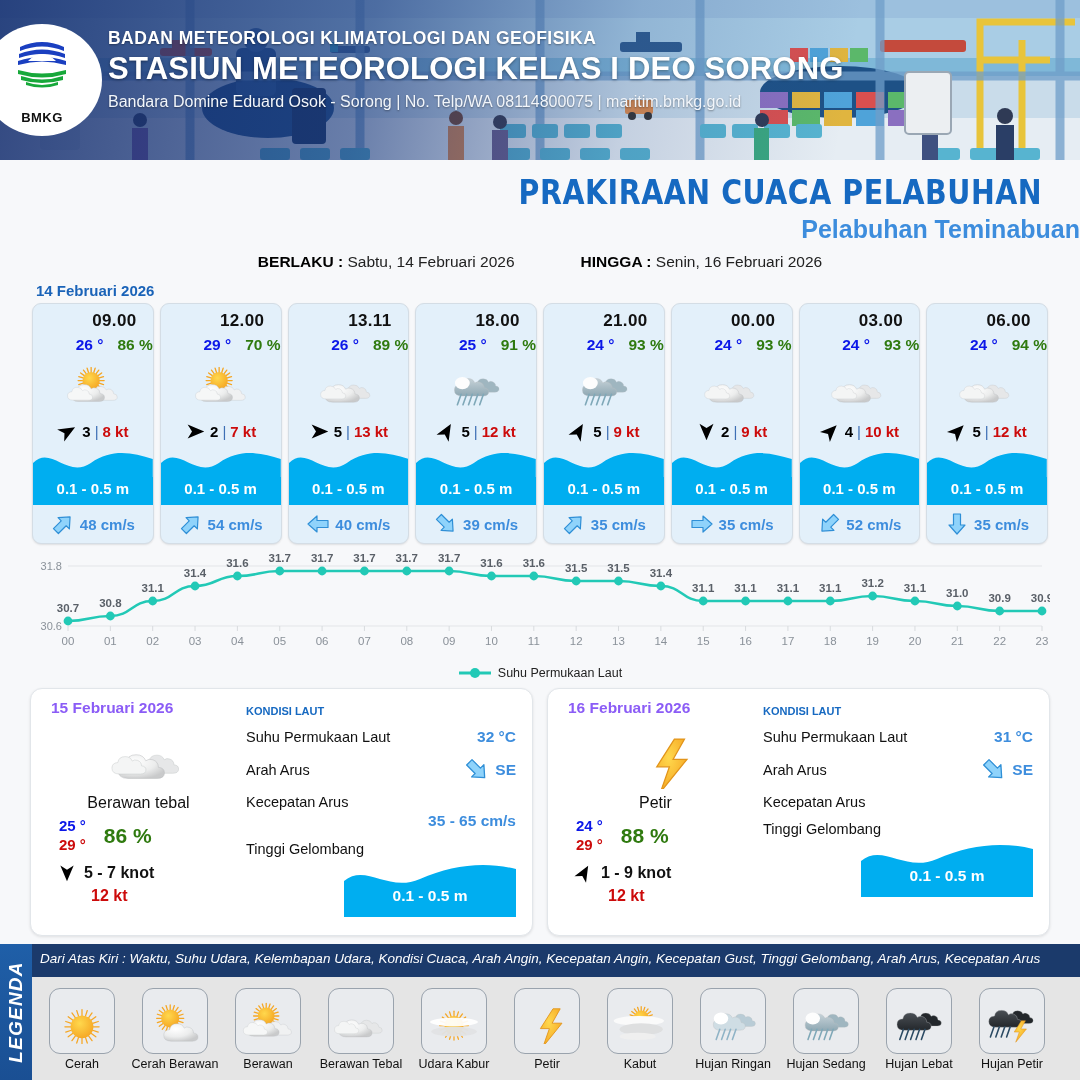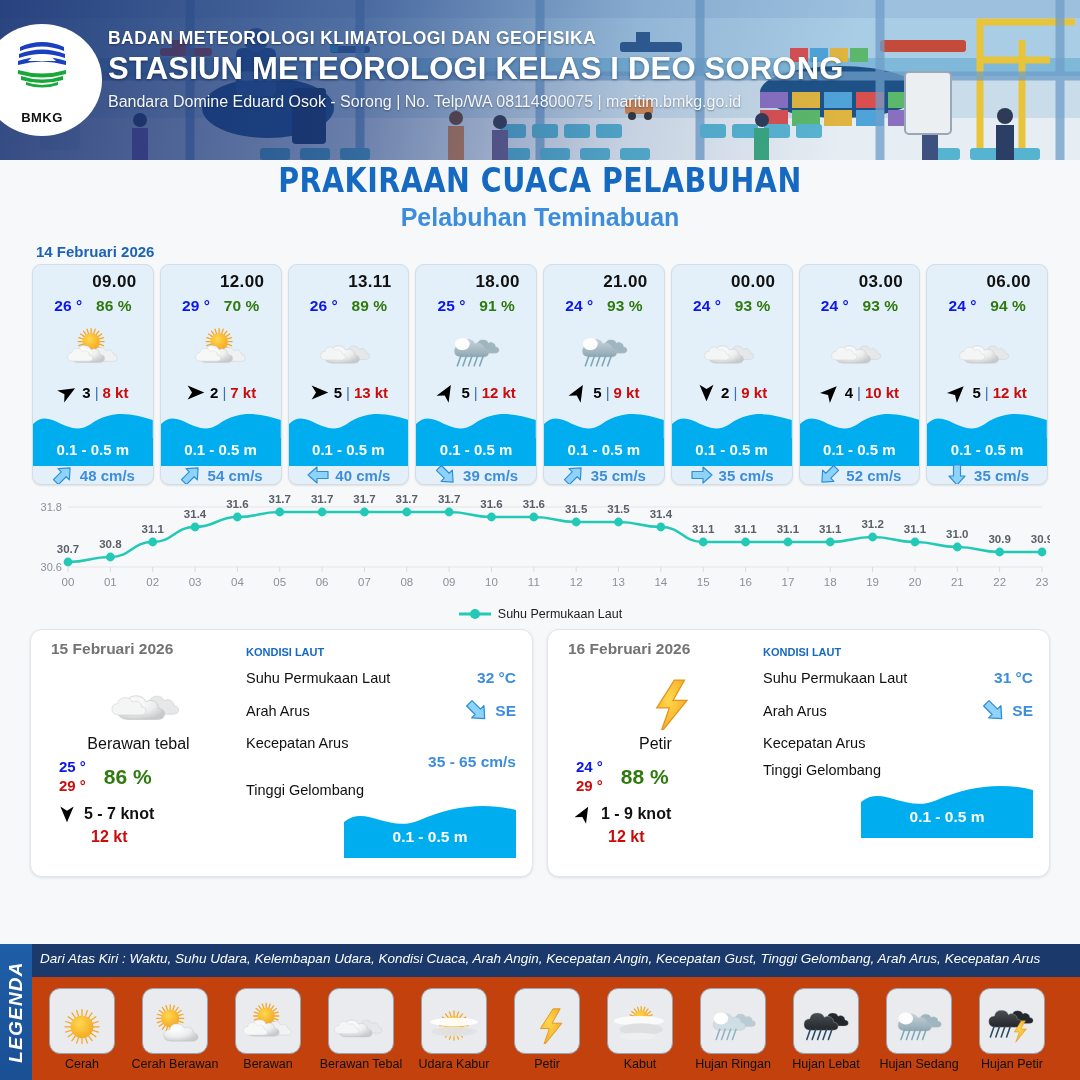--- a/index.html
+++ b/index.html
@@ -31,21 +31,21 @@
     z-index:5;
   }
   .logo-mark { width:60px; height:58px; }
   .logo-text { font-size:13px; font-weight:bold; color:#111; letter-spacing:.5px; margin-top:17px;}
   .hdr-txt { position:absolute; left:108px; top:28px; z-index:4; }
   .hdr-l1 { font-size:17.5px; font-weight:bold; color:#fff; letter-spacing:.45px; text-shadow:0 1px 2px rgba(0,0,0,.35); }
   .hdr-l2 { font-size:31px; font-weight:bold; color:#fff; letter-spacing:.2px; margin-top:2px; text-shadow:0 1px 3px rgba(0,0,0,.38); }
   .hdr-l3 { font-size:16px; color:#f2f6fb; margin-top:6px; text-shadow:0 1px 2px rgba(0,0,0,.4); }
 
   
-  .title-wrap { text-align:center; }
+  .title-wrap { text-align:right; padding-top:12px; }
   .title-main {
     font-size:34px; font-weight:bold; color:#1669c1;
     letter-spacing:.6px;
     font-family:"DejaVu Sans", sans-serif;
     font-stretch: condensed;
     transform: scaleX(.93);
   }
   .title-sub { font-size:25px; font-weight:bold; color:#3d8ddd; margin-top:3px; }
   .valid-row { margin-top:9px; display:flex; justify-content:center; gap:66px; font-size:15.5px; color:#222; }
   .valid-row b { color:#000; }
@@ -56,48 +56,48 @@
   
   .cards { display:flex; gap:6px; padding:0 32px; }
   .card {
     width:125px; background:#e3f0fa;
     border:1px solid #d4dde5; border-radius:9px;
     overflow:hidden; position:relative;
     box-shadow:0 1px 2px rgba(0,0,0,.10);
     display:flex; flex-direction:column;
   }
   .c-time { text-align:center; font-size:17px; font-weight:bold; color:#111; padding-top:7px; letter-spacing:.3px;margin-left:43px;}
-  .c-th { display:flex; justify-content:center; gap:14px; font-size:15.5px; font-weight:bold; margin-top:5px; }
+  .c-th { display:flex; justify-content:flex-end; gap:14px; font-size:15.5px; font-weight:bold; margin-top:5px; }
   .c-temp { color:#0b17e8; }
   .c-hum { color:#2f7a0f; }
   .c-icon { height:62px; display:flex; align-items:center; justify-content:center; margin-top:1px; }
   .c-wind { display:flex; align-items:center; justify-content:center; gap:4px; font-size:15px; font-weight:bold; color:#000; height:28px; }
   .c-wind .sep { color:#3d6fb5; font-weight:normal; }
   .c-wind .gust { color:#cc0b0b; }
   .wave-zone { position:relative; height:58px; margin-top:2px; }
   .wave-svg { position:absolute; left:0; top:0; width:100%; height:34px; display:block;}
   .wave-fill { position:absolute; left:0; top:30px; width:100%; height:28px; background:#00aef0;}
   .wave-label { position:absolute; left:0; top:33px; width:100%; text-align:center; font-size:15px; font-weight:bold; color:#fff; }
-  .c-cur { display:flex; align-items:center; justify-content:center; gap:5px; height:18px; font-size:15px; font-weight:bold; color:#3d8ddd; }
+  .c-cur { display:flex; align-items:center; justify-content:center; gap:5px; height:38px; font-size:15px; font-weight:bold; color:#3d8ddd; }
 
   
   .chart-box { margin:10px 30px 0 30px; position:relative; height:110px; }
   .chart-svg { display:block; }
   .chart-legend { text-align:center; font-size:12.5px; color:#222; margin-top:2px; display:flex; align-items:center; justify-content:center; gap:6px;}
   .lg-marker { display:inline-block; }
 
   
   .daily-row { display:flex; gap:14px; padding:8px 30px 0 30px; }
   .daily {
     flex:1; background:#fff; border:1px solid #e2e6ea; border-radius:12px;
     box-shadow:0 1px 3px rgba(0,0,0,.10);
     height:248px; display:flex; position:relative; padding:10px 0 0 0;
   }
   .d-left { width:215px; padding-left:20px; position:relative; }
-  .d-date { font-size:15.5px; font-weight:bold; color:#737373; }
+  .d-date { font-size:15.5px; font-weight:bold; color:#8b5cf6; }
   .d-ico { height:75px; display:flex; align-items:center; justify-content:center; margin-top:2px; }
   .d-cond { font-size:16px; color:#111; text-align:center; width:175px; }
   .d-tt { display:flex; align-items:center; gap:18px; margin-top:5px; padding-left:8px;}
   .d-temps { font-size:15px; font-weight:bold; line-height:1.25; }
   .d-tmin { color:#0b17e8; }
   .d-tmax { color:#cc0b0b; }
   .d-hum { font-size:21px; font-weight:bold; color:#2f7a0f; }
   .d-wind { display:flex; align-items:center; gap:7px; margin-top:8px; padding-left:6px; font-size:16px; font-weight:bold; color:#111;}
   .d-gust { font-size:16px; font-weight:bold; color:#cc0b0b; margin-top:4px; padding-left:40px;}
   .d-right { flex:1; padding-right:16px; position:relative; }
@@ -118,21 +118,21 @@
   }
   .leg-side span {
     transform:rotate(-90deg); white-space:nowrap;
     color:#fff; font-weight:bold; font-style:italic; font-size:19px; letter-spacing:1.2px;
   }
   .leg-main { flex:1; display:flex; flex-direction:column; }
   .leg-note {
     background:#1b3a6b; color:#fff; font-style:italic; font-size:13.5px;
     padding:7px 0 7px 8px; height:33px;
   }
-  .leg-items { flex:1; background:#c2410c; display:flex; align-items:center; padding:4px 24px 2px 6px; gap:5px; }
+  .leg-items { flex:1; background:#e5e5e5; display:flex; align-items:center; padding:4px 24px 2px 6px; gap:5px; }
   .leg-item { flex:1; display:flex; flex-direction:column; align-items:center; }
   .leg-box {
     width:66px; height:66px; background:#e9ebee;
     border:1px solid #9aa3ad; border-radius:11px;
     display:flex; align-items:center; justify-content:center;
   }
   .leg-lbl { font-size:12.5px; color:#111; margin-top:3px; white-space:nowrap; }
 </style>
 </head>
 <body>
@@ -276,20 +276,30 @@
   <div class="hdr-txt">
     <div class="hdr-l1">BADAN METEOROLOGI KLIMATOLOGI DAN GEOFISIKA</div>
     <div class="hdr-l2">STASIUN METEOROLOGI KELAS I DEO SORONG</div>
     <div class="hdr-l3">Bandara Domine Eduard Osok - Sorong | No. Telp/WA 08114800075 | maritim.bmkg.go.id</div>
   </div>
 </div>
 
 <div class="title-wrap">
   <div class="title-main">PRAKIRAAN CUACA PELABUHAN</div>
   <div class="title-sub">Pelabuhan Teminabuan</div>
+  <div class="valid-row">
+    <div>
+      <b>BERLAKU :</b>
+      <span>Sabtu, 14 Februari 2026</span>
+    </div>
+    <div>
+      <b>HINGGA :</b>
+      <span>Senin, 16 Februari 2026</span>
+    </div>
+  </div>
 </div>
 
 <div class="date-label">14 Februari 2026</div>
 <div class="cards" id="cards">
     <div class="card">
     <div class="c-time">09.00</div>
     <div class="c-th">
       <span class="c-temp">26 °</span>
       <span class="c-hum">86 %</span>
     </div>
@@ -1445,57 +1455,20 @@
               <line x1="46" y1="52" x2="40" y2="69" stroke="#8fb3c6" stroke-width="2.6" stroke-linecap="round"></line>
               <line x1="55" y1="52" x2="49" y2="69" stroke="#8fb3c6" stroke-width="2.6" stroke-linecap="round"></line>
             </svg>
           </div>
                <div class="leg-lbl">Hujan Ringan</div>
         </div>
         <div class="leg-item">
           <div class="leg-box">
             <svg width="60" height="46.800000000000004" viewBox="0 0 100 78">
    <defs>
-    <radialGradient id="cgheavy-rain-icon60" cx="35%" cy="30%" r="75%">
-      <stop offset="0%" stop-color="#ffffff"></stop>
-                  <stop offset="60%" stop-color="#eceded"></stop>
-                  <stop offset="100%" stop-color="#c9cacb"></stop>
-    </radialGradient>
-    <radialGradient id="sgheavy-rain-icon60" cx="40%" cy="35%" r="70%">
-      <stop offset="0%" stop-color="#ffd84d"></stop>
-                  <stop offset="100%" stop-color="#f5a623"></stop>
-    </radialGradient>
-    <linearGradient id="dgheavy-rain-icon60" x1="0" y1="0" x2="0" y2="1">
-      <stop offset="0%" stop-color="#c6d2d8"></stop>
-                  <stop offset="100%" stop-color="#8fa8b3"></stop>
-    </linearGradient>
-    <linearGradient id="blkheavy-rain-icon60" x1="0" y1="0" x2="0" y2="1">
-      <stop offset="0%" stop-color="#4a4f55"></stop>
-                  <stop offset="100%" stop-color="#23272b"></stop>
-    </linearGradient>
-   </defs>
-              <g transform="translate(44,20) scale(0.46)">
-      <path d="M22 58 q-20 0 -20 -16 q0 -14 16 -15 q2 -16 20 -16 q14 0 19 12 q6 -5 14 -2 q11 4 11 15 q12 1 12 11 q0 11 -15 11 z" fill="#23272b" stroke="#b9bcbe" stroke-width="1"></path>
-    </g>
-              <g transform="translate(12,18) scale(0.62)">
-      <path d="M22 58 q-20 0 -20 -16 q0 -14 16 -15 q2 -16 20 -16 q14 0 19 12 q6 -5 14 -2 q11 4 11 15 q12 1 12 11 q0 11 -15 11 z" fill="url(#blkheavy-rain-icon60)" stroke="#b9bcbe" stroke-width="1"></path>
-    </g>
-              <line x1="24" y1="52" x2="18" y2="69" stroke="#2b4a63" stroke-width="2.6" stroke-linecap="round"></line>
-              <line x1="33" y1="52" x2="27" y2="69" stroke="#2b4a63" stroke-width="2.6" stroke-linecap="round"></line>
-              <line x1="42" y1="52" x2="36" y2="69" stroke="#2b4a63" stroke-width="2.6" stroke-linecap="round"></line>
-              <line x1="51" y1="52" x2="45" y2="69" stroke="#2b4a63" stroke-width="2.6" stroke-linecap="round"></line>
-              <line x1="60" y1="52" x2="54" y2="69" stroke="#2b4a63" stroke-width="2.6" stroke-linecap="round"></line>
-            </svg>
-          </div>
-               <div class="leg-lbl">Hujan Lebat</div>
-        </div>
-        <div class="leg-item">
-          <div class="leg-box">
-            <svg width="60" height="46.800000000000004" viewBox="0 0 100 78">
-   <defs>
     <radialGradient id="cgmoderate-rain-icon60" cx="35%" cy="30%" r="75%">
       <stop offset="0%" stop-color="#ffffff"></stop>
                   <stop offset="60%" stop-color="#eceded"></stop>
                   <stop offset="100%" stop-color="#c9cacb"></stop>
     </radialGradient>
     <radialGradient id="sgmoderate-rain-icon60" cx="40%" cy="35%" r="70%">
       <stop offset="0%" stop-color="#ffd84d"></stop>
                   <stop offset="100%" stop-color="#f5a623"></stop>
     </radialGradient>
     <linearGradient id="dgmoderate-rain-icon60" x1="0" y1="0" x2="0" y2="1">
@@ -1520,20 +1493,57 @@
               <line x1="53" y1="52" x2="47" y2="69" stroke="#7fa8b8" stroke-width="2.6" stroke-linecap="round"></line>
               <line x1="62" y1="52" x2="56" y2="69" stroke="#7fa8b8" stroke-width="2.6" stroke-linecap="round"></line>
             </svg>
           </div>
                <div class="leg-lbl">Hujan Sedang</div>
         </div>
         <div class="leg-item">
           <div class="leg-box">
             <svg width="60" height="46.800000000000004" viewBox="0 0 100 78">
    <defs>
+    <radialGradient id="cgheavy-rain-icon60" cx="35%" cy="30%" r="75%">
+      <stop offset="0%" stop-color="#ffffff"></stop>
+                  <stop offset="60%" stop-color="#eceded"></stop>
+                  <stop offset="100%" stop-color="#c9cacb"></stop>
+    </radialGradient>
+    <radialGradient id="sgheavy-rain-icon60" cx="40%" cy="35%" r="70%">
+      <stop offset="0%" stop-color="#ffd84d"></stop>
+                  <stop offset="100%" stop-color="#f5a623"></stop>
+    </radialGradient>
+    <linearGradient id="dgheavy-rain-icon60" x1="0" y1="0" x2="0" y2="1">
+      <stop offset="0%" stop-color="#c6d2d8"></stop>
+                  <stop offset="100%" stop-color="#8fa8b3"></stop>
+    </linearGradient>
+    <linearGradient id="blkheavy-rain-icon60" x1="0" y1="0" x2="0" y2="1">
+      <stop offset="0%" stop-color="#4a4f55"></stop>
+                  <stop offset="100%" stop-color="#23272b"></stop>
+    </linearGradient>
+   </defs>
+              <g transform="translate(44,20) scale(0.46)">
+      <path d="M22 58 q-20 0 -20 -16 q0 -14 16 -15 q2 -16 20 -16 q14 0 19 12 q6 -5 14 -2 q11 4 11 15 q12 1 12 11 q0 11 -15 11 z" fill="#23272b" stroke="#b9bcbe" stroke-width="1"></path>
+    </g>
+              <g transform="translate(12,18) scale(0.62)">
+      <path d="M22 58 q-20 0 -20 -16 q0 -14 16 -15 q2 -16 20 -16 q14 0 19 12 q6 -5 14 -2 q11 4 11 15 q12 1 12 11 q0 11 -15 11 z" fill="url(#blkheavy-rain-icon60)" stroke="#b9bcbe" stroke-width="1"></path>
+    </g>
+              <line x1="24" y1="52" x2="18" y2="69" stroke="#2b4a63" stroke-width="2.6" stroke-linecap="round"></line>
+              <line x1="33" y1="52" x2="27" y2="69" stroke="#2b4a63" stroke-width="2.6" stroke-linecap="round"></line>
+              <line x1="42" y1="52" x2="36" y2="69" stroke="#2b4a63" stroke-width="2.6" stroke-linecap="round"></line>
+              <line x1="51" y1="52" x2="45" y2="69" stroke="#2b4a63" stroke-width="2.6" stroke-linecap="round"></line>
+              <line x1="60" y1="52" x2="54" y2="69" stroke="#2b4a63" stroke-width="2.6" stroke-linecap="round"></line>
+            </svg>
+          </div>
+               <div class="leg-lbl">Hujan Lebat</div>
+        </div>
+        <div class="leg-item">
+          <div class="leg-box">
+            <svg width="60" height="46.800000000000004" viewBox="0 0 100 78">
+   <defs>
     <radialGradient id="cgthunderstorm-icon60" cx="35%" cy="30%" r="75%">
       <stop offset="0%" stop-color="#ffffff"></stop>
                   <stop offset="60%" stop-color="#eceded"></stop>
                   <stop offset="100%" stop-color="#c9cacb"></stop>
     </radialGradient>
     <radialGradient id="sgthunderstorm-icon60" cx="40%" cy="35%" r="70%">
       <stop offset="0%" stop-color="#ffd84d"></stop>
                   <stop offset="100%" stop-color="#f5a623"></stop>
     </radialGradient>
     <linearGradient id="dgthunderstorm-icon60" x1="0" y1="0" x2="0" y2="1">

